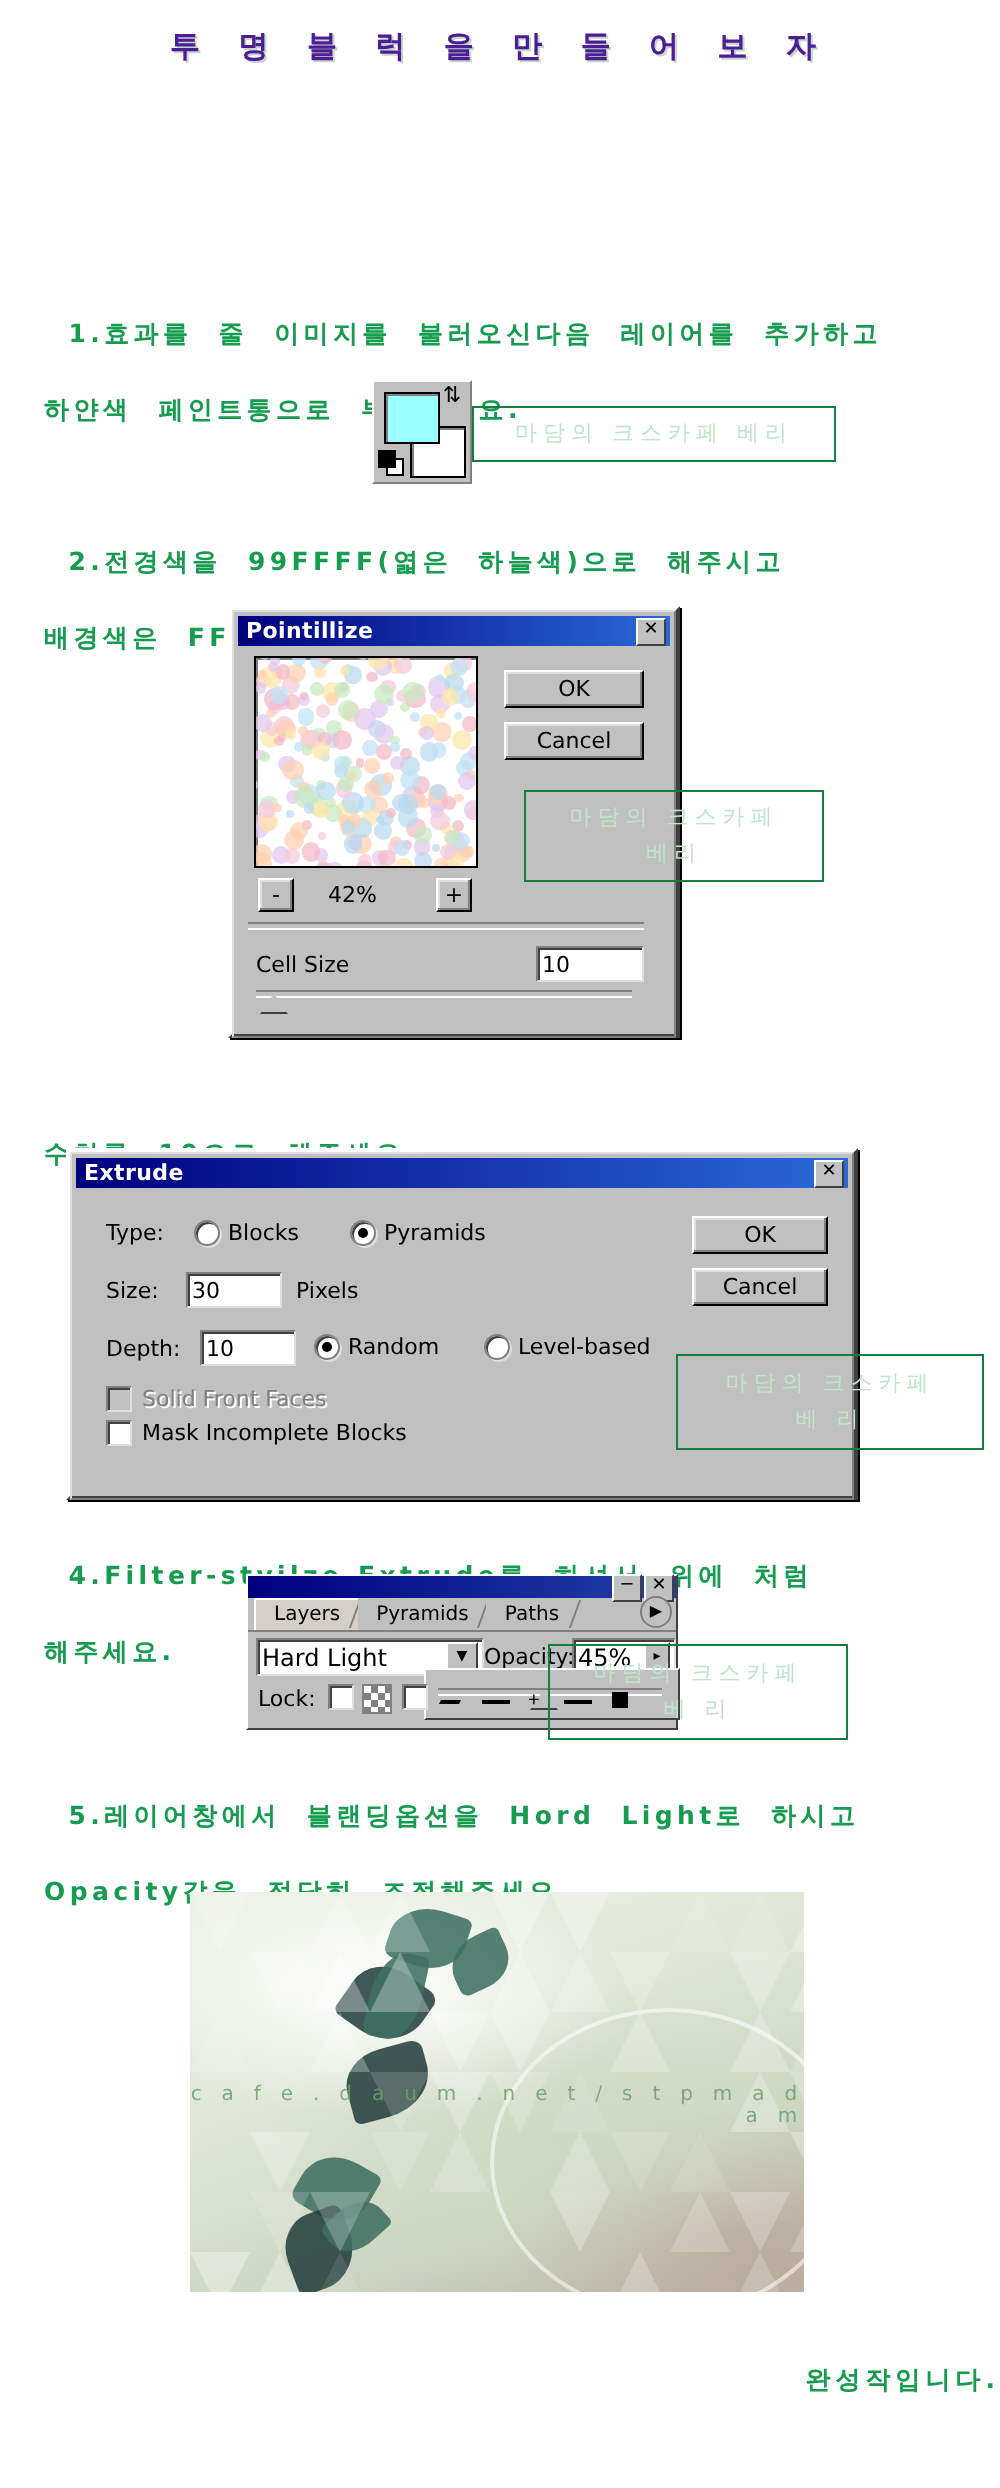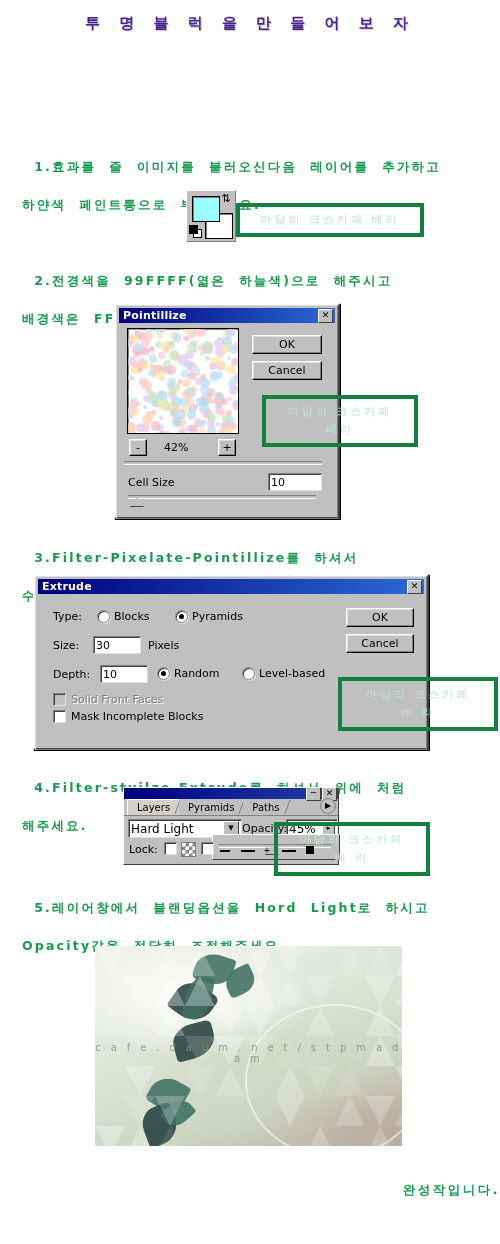--- a/index.html
+++ b/index.html
@@ -111,28 +111,28 @@
   .photo .base{position:absolute;inset:0;
     background:
       radial-gradient(ellipse 60% 45% at 30% 25%, rgba(255,255,255,.95), rgba(255,255,255,0) 70%),
       radial-gradient(ellipse 70% 55% at 62% 62%, #cfd9c2, rgba(207,217,194,0) 72%),
       radial-gradient(ellipse 50% 40% at 88% 85%, #b9a899, rgba(185,168,153,0) 75%),
       linear-gradient(160deg,#eef2e8 0%,#dfe6d6 40%,#cdd6c2 70%,#b9b2a4 100%);}
   .photo .leaf{position:absolute;background:#3f6f62;border-radius:60% 10% 55% 15%;
        opacity:.88;}
   .photo .leafd{position:absolute;background:#1e3b3a;border-radius:50% 15% 60% 10%;
        opacity:.85;}
-  .photo .wm{position:absolute;left:0;top:96px;width:307px;text-align:center;
+  .photo .wm{position:absolute;left:0;top:96px;width:307px;text-align:right;
        color:#6ea06e;font-size:10px;letter-spacing:3.4px;opacity:.85;
        font-family:"DejaVu Sans",sans-serif;}
   .photo .glass{position:absolute;left:150px;top:58px;width:175px;height:150px;
        border:2px solid rgba(255,255,255,.55);border-radius:50%;}
 
   
-  .wmbox{position:absolute;border:4px solid #15803d;color:#bfe6c8;
+  .wmbox{position:absolute;border:1px solid #15803d;color:#bfe6c8;
     font-size:11px;letter-spacing:3px;font-family:"DejaVu Sans",sans-serif;
     display:flex;align-items:center;justify-content:center;text-align:left;
     line-height:18px;}
 
   .caption{position:absolute;left:0;top:1182px;width:500px;text-align:right;
     color:#169c4f;font-weight:bold;font-size:12.5px;letter-spacing:2.5px;
     font-family:"DejaVu Sans",sans-serif;}
 </style>
 </head>
 <body>
@@ -412,21 +412,20 @@
                   border-bottom:9px solid #c0c0c0;filter:drop-shadow(0 1px 0 #404040);"></div>
     </div>
   </div>
 
   <div class="wmbox" style="left:262px;top:395px;width:148px;height:44px;flex-direction:column;">
     <span>마담의  크스카페</span>
     <span>베리</span>
   </div>
 
   <div class="step" style="left:8px;top:529px;">
-    <span>3.Filter-Pixelate-Pointillize를  하셔서</span>
     <span class="ln2">수치를  10으로  해주세요.</span>
   </div>
 
   <div class="dlg" style="left:33px;top:574px;width:392px;height:172px;">
     <div class="dlg-inner">
       <div class="tbar">
         <span class="t">Extrude</span>
         <span class="sysbtn">✕</span>
       </div>
 

